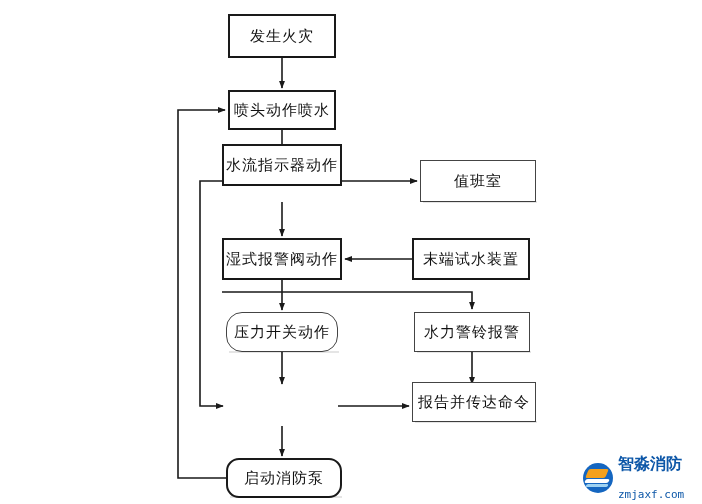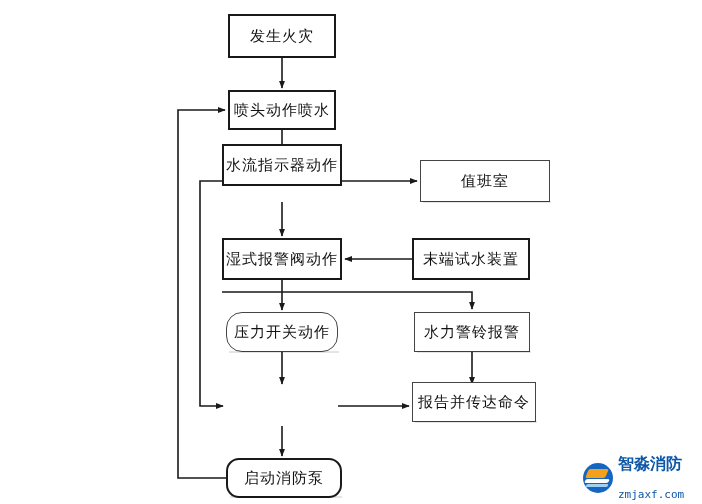--- a/index.html
+++ b/index.html
@@ -170,21 +170,21 @@
   </div>
 
   <div class="node" style="left:228px; top:90px; width:108px; height:40px;">
     <span class="label">喷头动作喷水</span>
   </div>
 
   <div class="node" style="left:222px; top:144px; width:120px; height:42px;">
     <span class="label">水流指示器动作</span>
   </div>
 
-  <div class="node thin" style="left:420px; top:160px; width:130px; height:42px;justify-content:center;">
+  <div class="node thin" style="left:420px; top:160px; width:116px; height:42px;justify-content:center;">
     <span class="label">值班室</span>
   </div>
 
   <div class="node" style="left:222px; top:238px; width:120px; height:42px;text-align:right;">
     <span class="label">湿式报警阀动作</span>
   </div>
 
   <div class="node" style="left:412px; top:238px; width:118px; height:42px;">
     <span class="label">末端试水装置</span>
   </div>

